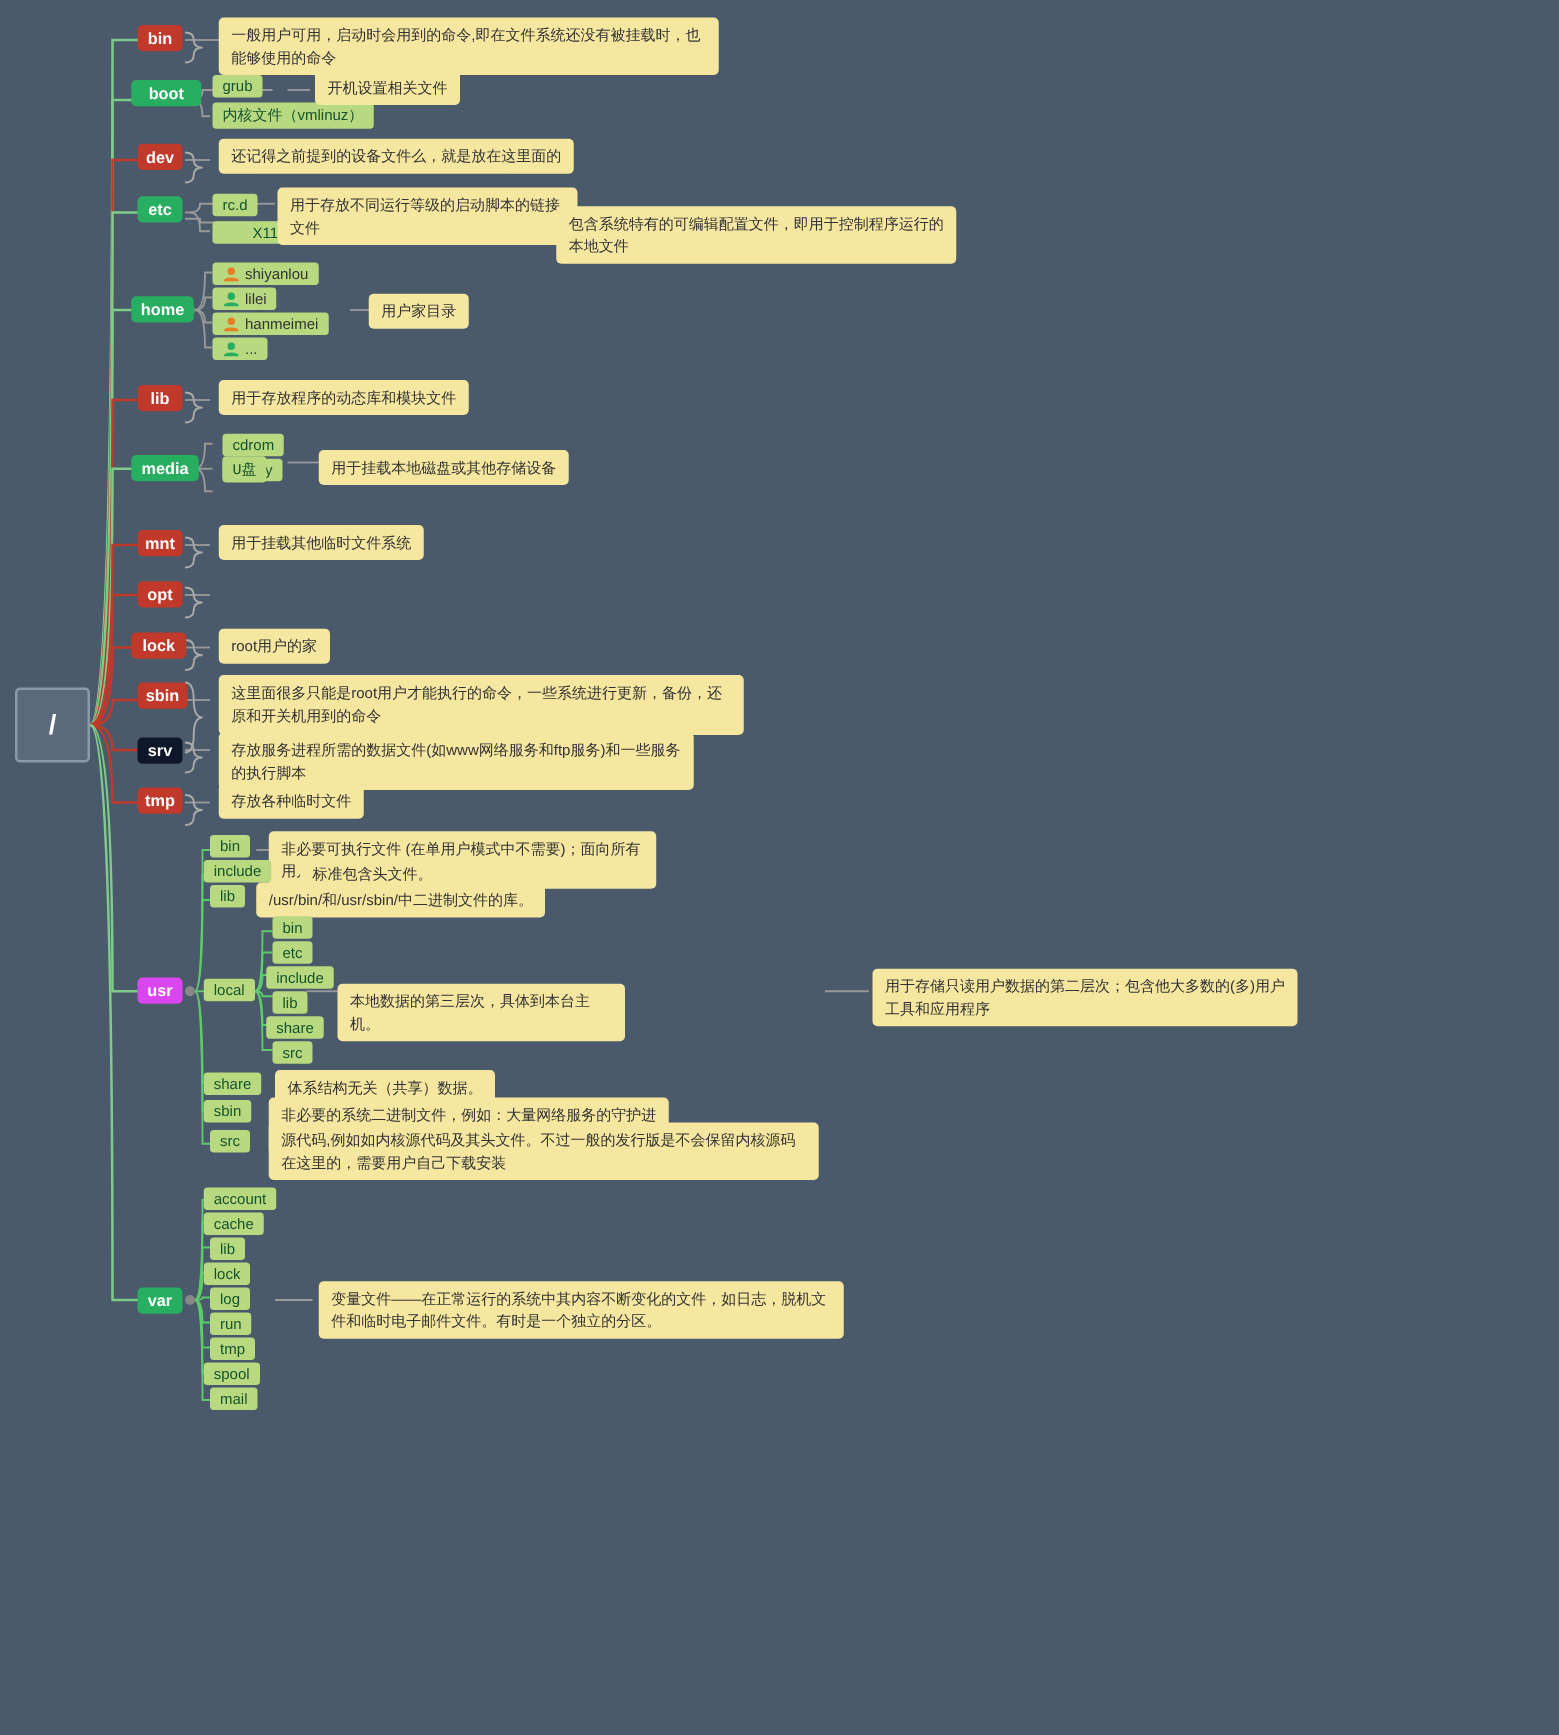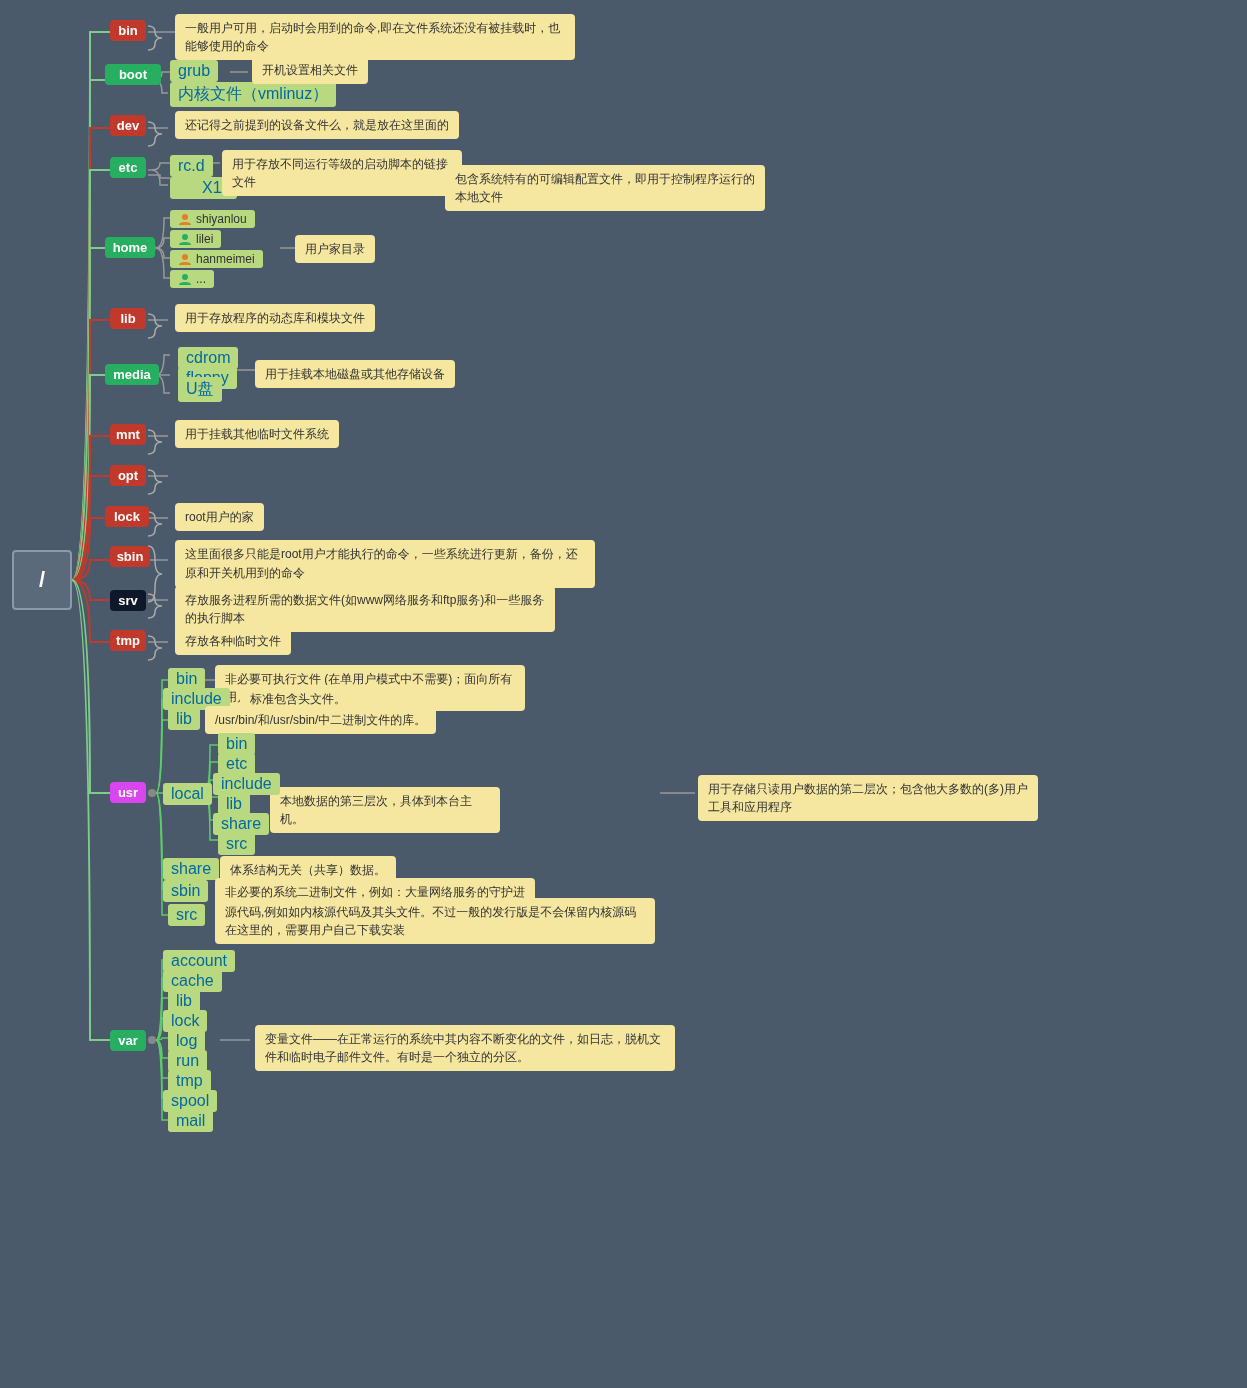--- a/index.html
+++ b/index.html
@@ -62,24 +62,24 @@
       padding: 5px 10px;
       font-size: 12px;
       line-height: 1.5;
       z-index: 10;
     }
 
     
     .child-label {
       position: absolute;
       background: #b8d980;
-      color: #0369a1;
+      color: #14532d;
       border-radius: 3px;
       padding: 2px 8px;
-      font-size: 16px;
+      font-size: 12px;
       z-index: 10;
     }
     .child-label.green {
       background: #b8d980;
     }
 
     
     .connector-svg {
       position: absolute;
       top: 0;
@@ -323,21 +323,21 @@
 
   <div class="desc-box" style="top:235px; left:295px; max-width:120px;">用户家目录</div>
 
   <div class="node-label node-lib" style="top:308px; left:110px; width:36px;">lib</div>
   <div class="desc-box" style="top:304px; left:175px; max-width:220px;">用于存放程序的动态库和模块文件</div>
 
   <div class="node-label node-media" style="top:364px; left:105px; width:54px;">media</div>
 
   <div class="child-label green" style="top:347px; left:178px;">cdrom</div>
   <div class="child-label green" style="top:367px; left:178px;">floppy</div>
-  <div class="child-label green" style="top:377px; left:178px;">U盘</div>
+  <div class="child-label green" style="top:365px; left:178px;font-family:Liberation Mono, monospace;">U盘</div>
 
   <div class="desc-box" style="top:360px; left:255px; max-width:200px;">用于挂载本地磁盘或其他存储设备</div>
 
   <div class="node-label node-mnt" style="top:424px; left:110px; width:36px;">mnt</div>
   <div class="desc-box" style="top:420px; left:175px; max-width:200px;">用于挂载其他临时文件系统</div>
 
   <div class="node-label node-opt" style="top:465px; left:110px; width:36px;">opt</div>
 
   <div class="node-label node-root" style="top:506px; left:105px; width:44px;">lock</div>
   <div class="desc-box" style="top:503px; left:175px; max-width:150px;">root用户的家</div>

